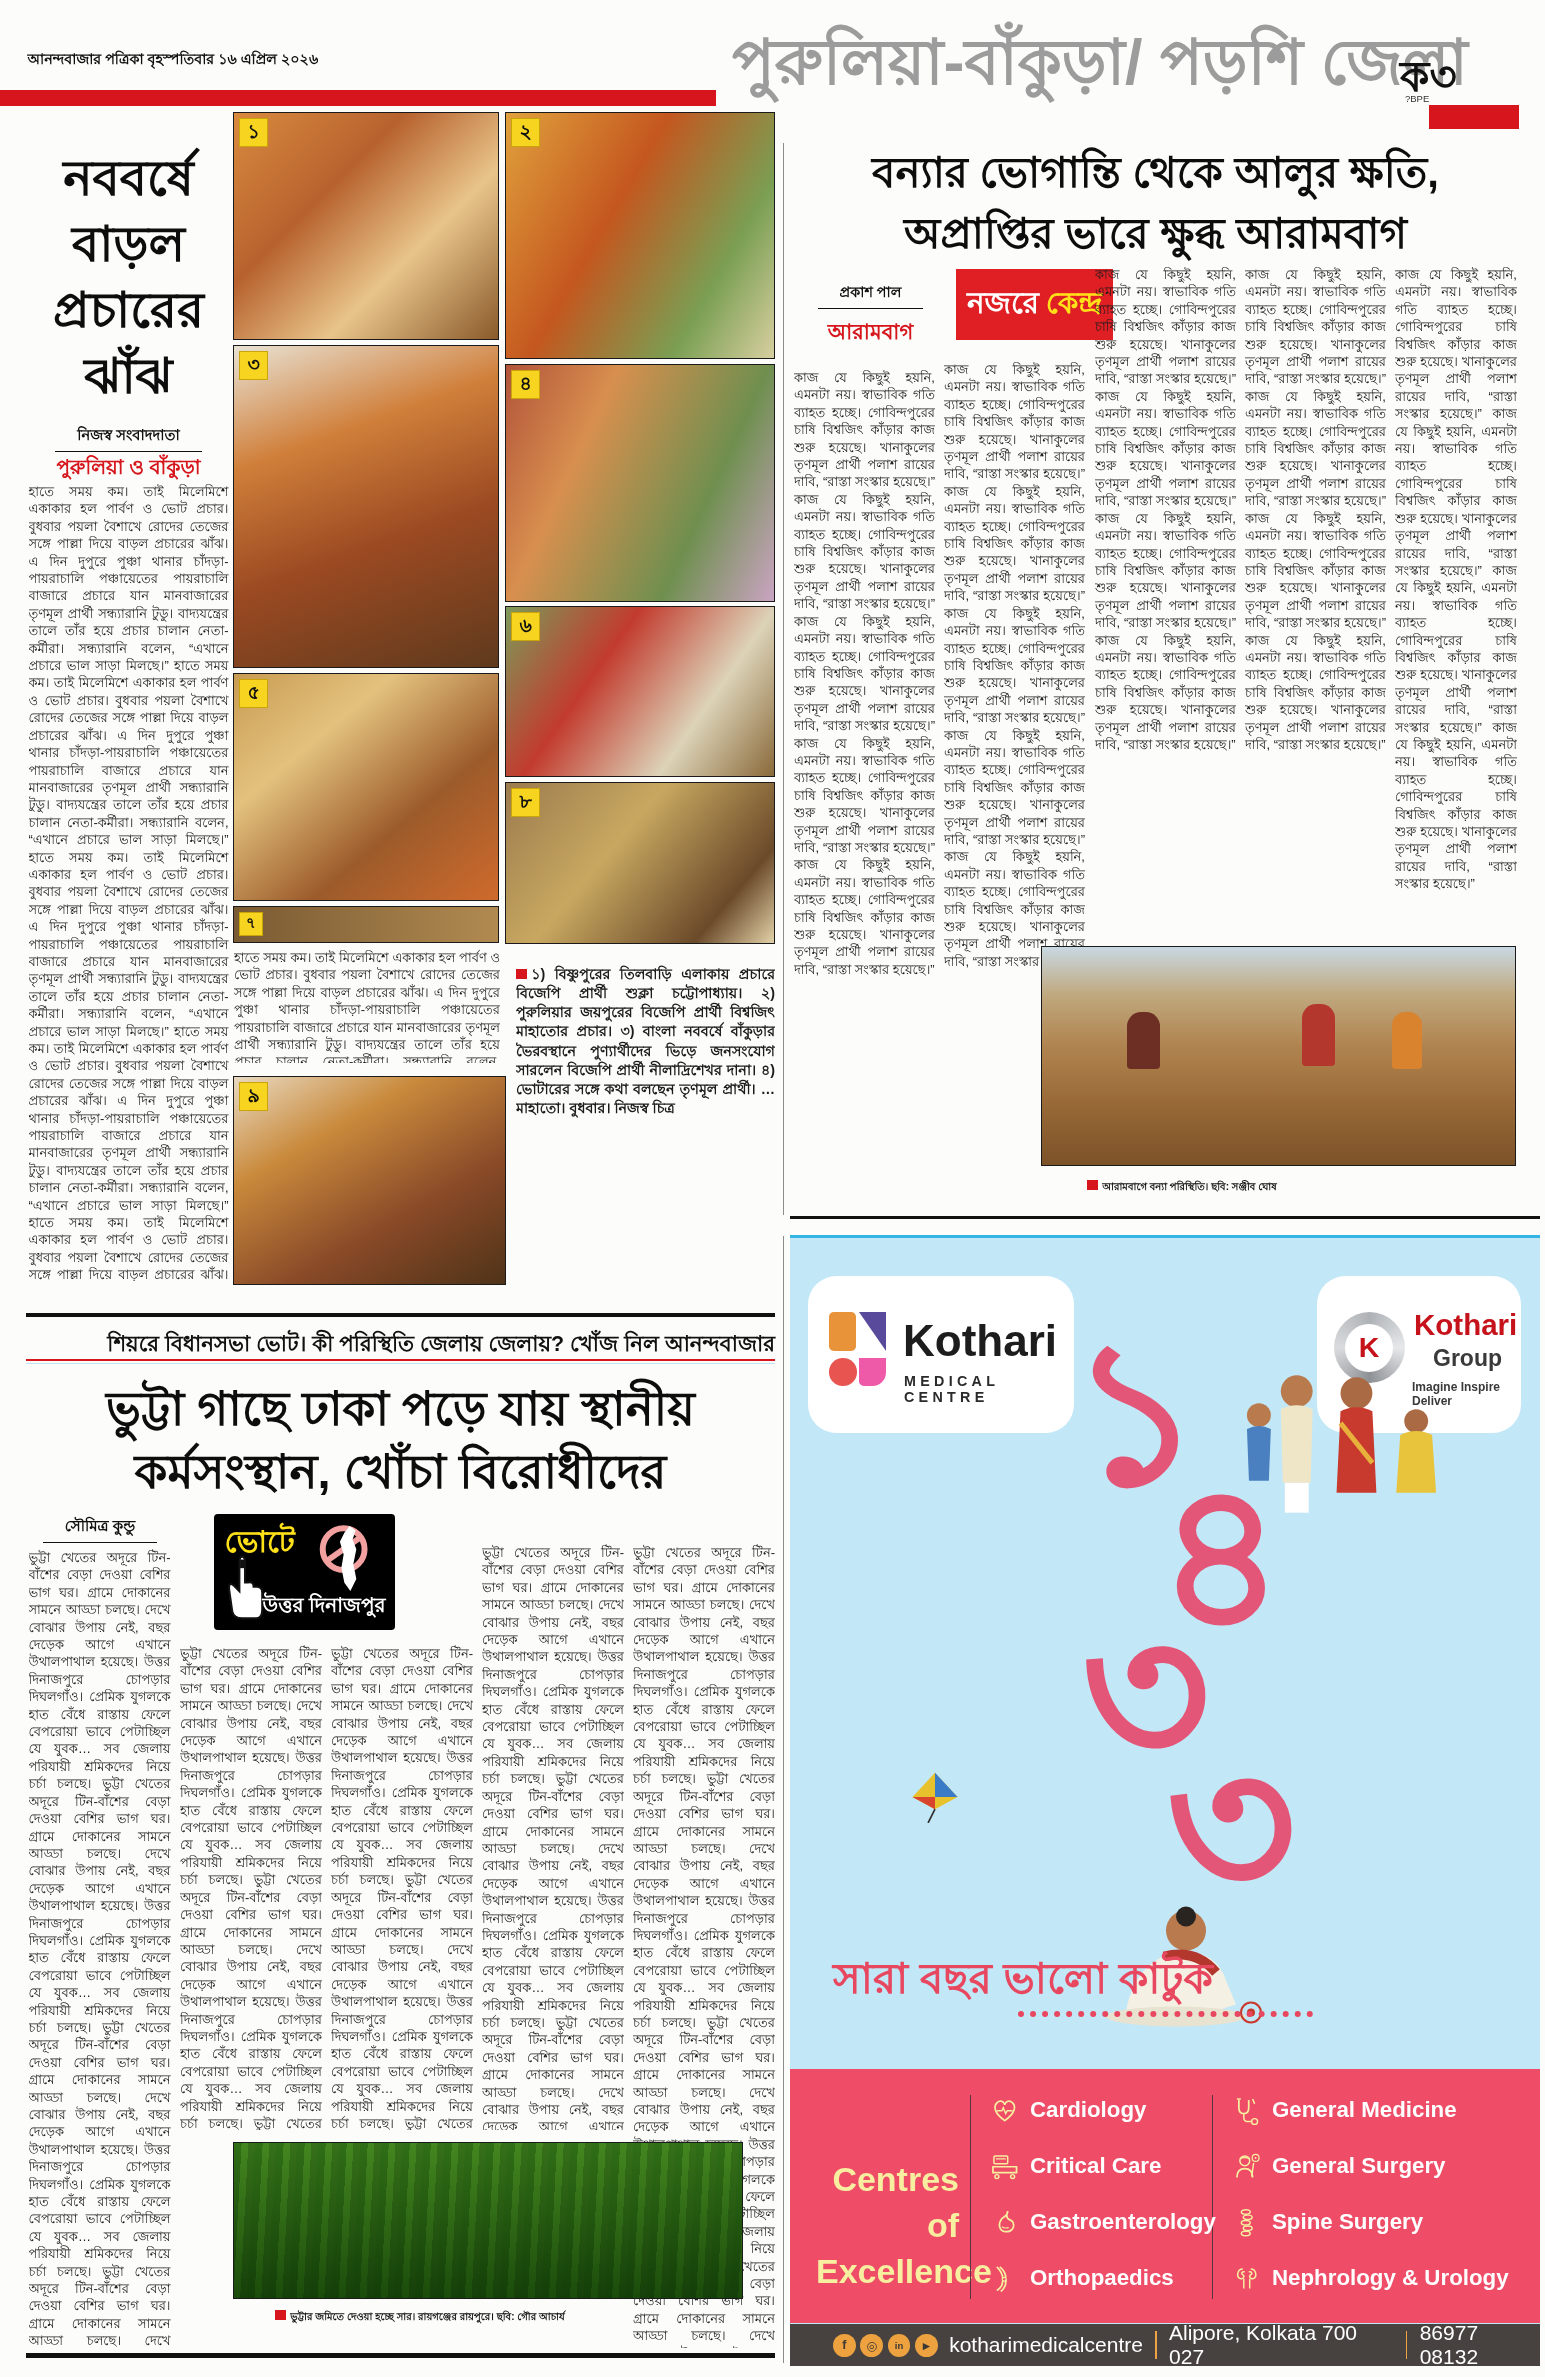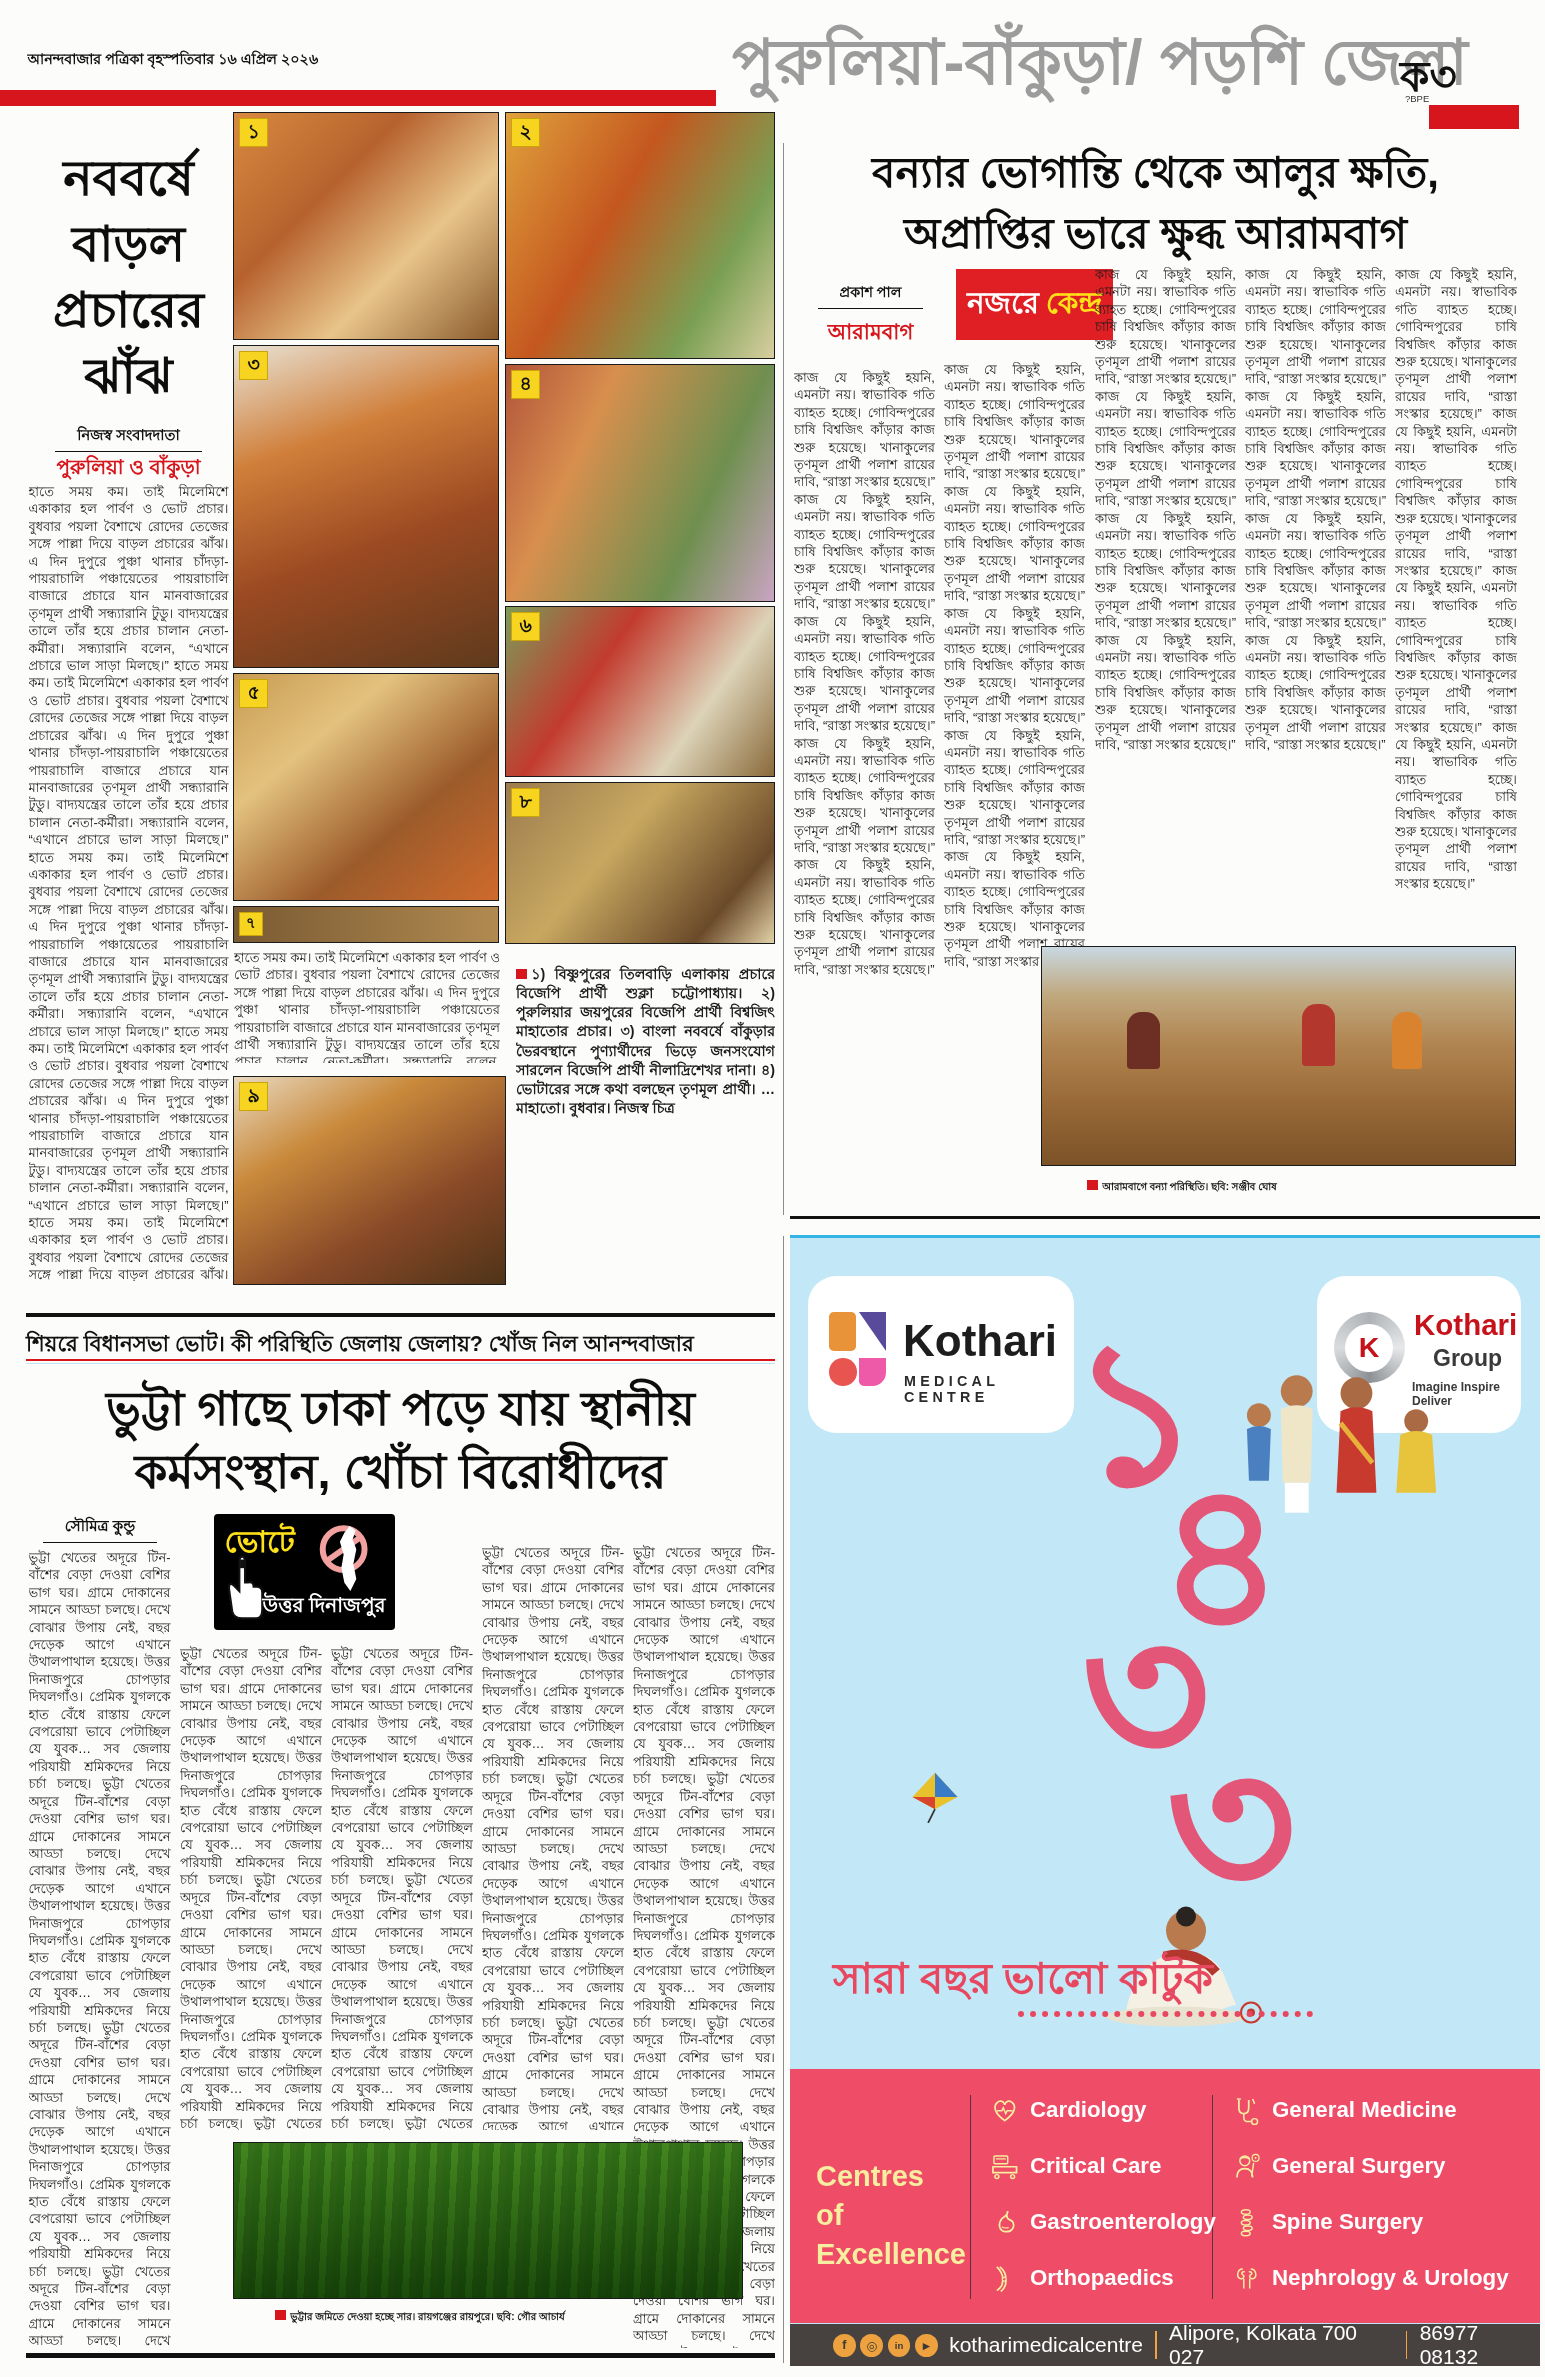--- a/index.html
+++ b/index.html
@@ -100,21 +100,21 @@
     <div style="position:absolute;left:18%;top:30%;width:33px;height:57px;background:#6d2f23;border-radius:14.3px 14.3px 3.8px 3.8px;"></div>
     <div style="position:absolute;left:55%;top:26%;width:33px;height:62px;background:#b4372e;border-radius:14.3px 14.3px 3.8px 3.8px;"></div>
     <div style="position:absolute;left:74%;top:30%;width:30px;height:57px;background:#d9832f;border-radius:13.3px 13.3px 3.8px 3.8px;"></div>
   </div>
   <div class="abs cap" style="left:1046px;top:1179px;width:475px;">
     <span class="capbul"></span><span>আরামবাগে বন্যা পরিস্থিতি। ছবি: সঞ্জীব ঘোষ</span>
   </div>
   <div class="abs rule" style="left:790px;top:1216px;width:750px;height:3.3px;"></div>
 
   <div class="abs rule" style="left:26px;top:1313px;width:749px;height:4.3px;"></div>
-  <div class="abs" style="left:26px;top:1327px;width:749px;font-size:21.4px;font-weight:bold;color:#111;">শিয়রে বিধানসভা ভোট। কী পরিস্থিতি জেলায় জেলায়? খোঁজ নিল আনন্দবাজার</div>
+  <div class="abs" style="left:26px;top:1327px;width:749px;font-size:21.4px;font-weight:bold;color:#111;text-align:right;">শিয়রে বিধানসভা ভোট। কী পরিস্থিতি জেলায় জেলায়? খোঁজ নিল আনন্দবাজার</div>
   <div class="abs" style="left:26px;top:1359px;width:749px;height:1.9px;background:#d6161c;"></div>
   <div class="abs" style="left:26px;top:1363px;width:749px;height:1.4px;background:#bfe3f2;"></div>
   <div class="abs hl" style="left:26px;top:1377px;width:749px;font-size:47px;line-height:1.35;">
     <div>ভুট্টা গাছে ঢাকা পড়ে যায় স্থানীয়</div>
     <div>কর্মসংস্থান, খোঁচা বিরোধীদের</div>
   </div>
   <div class="abs byline" style="left:43px;top:1514px;width:114px;font-size:15px;">সৌমিত্র কুন্ডু</div>
 
   <div class="abs" style="left:214px;top:1514px;width:181px;height:116px;background:#000000;border-radius:3.8px;">
     <div style="position:absolute;left:10.5px;top:4.8px;font-size:29.5px;font-weight:bold;color:#ffe11a;">ভোটে</div>
@@ -196,21 +196,21 @@
       <path d="M98 56 Q130 48 150 72" stroke="#b4372e" stroke-width="10" fill="none"></path>
       <ellipse cx="110" cy="116" rx="70" ry="10" fill="#e8e2d0"></ellipse>
       <circle cx="185" cy="112" r="10" fill="none" stroke="#c8392e" stroke-width="2"></circle>
       <circle cx="185" cy="112" r="4" fill="#c8392e"></circle>
     </svg>
 
     <div style="position:absolute;left:43px;top:708px;width:666px;text-align:left;font-size:42px;font-weight:bold;color:#e8485f;">সারা বছর ভালো কাটুক</div>
     <div style="position:absolute;left:228px;top:773px;width:295px;border-bottom:6.7px dotted #e8485f;"></div>
 
     <div style="position:absolute;left:0;top:831px;width:750px;height:254px;background:#ee4c67;">
-      <div style="position:absolute;left:26px;top:88px;width:143px;text-align:left;font-size:29px;font-weight:bold;color:#f8eea0;line-height:1.35;">
+      <div style="position:absolute;left:26px;top:88px;width:143px;text-align:right;font-size:34px;font-weight:bold;color:#f8eea0;line-height:1.35;">
         <div>Centres of</div>
         <div>Excellence</div>
       </div>
       <div style="position:absolute;left:180px;top:26px;width:1.4px;height:204px;background:#5a3340;"></div>
       <div style="position:absolute;left:422px;top:26px;width:1.4px;height:204px;background:#5a3340;"></div>
 
       <div style="position:absolute;left:200px;top:13.3px;">
         <div class="svcrow">
           <svg class="svcicon" viewBox="0 0 60 60">
               <path d="M30 50 C10 36 6 22 14 14 C20 8 28 10 30 18 C32 10 40 8 46 14 C54 22 50 36 30 50 Z" fill="none" stroke="#f8eea0" stroke-width="3.5"></path>

